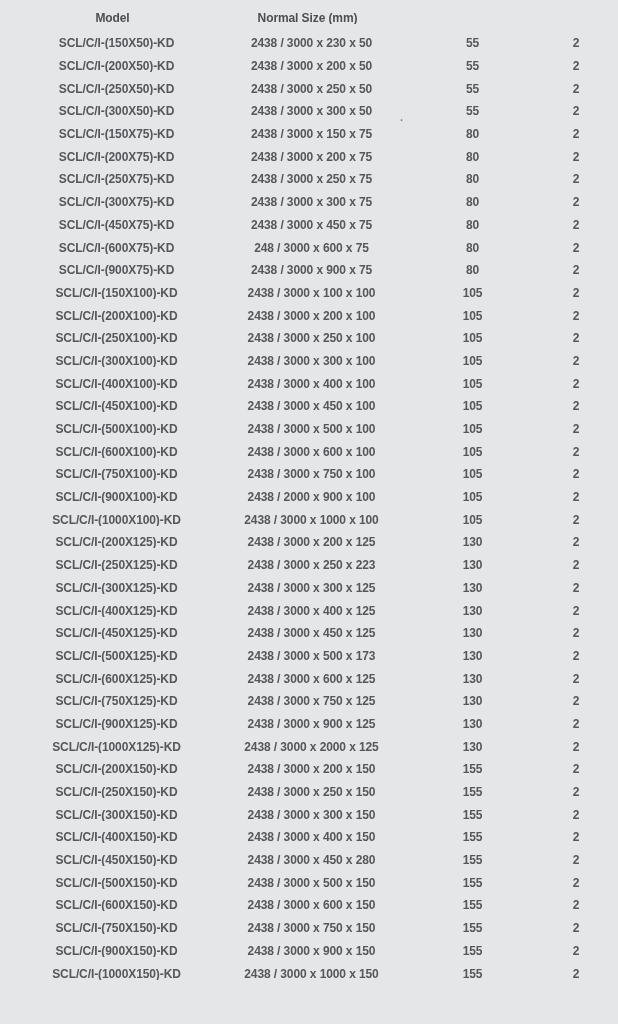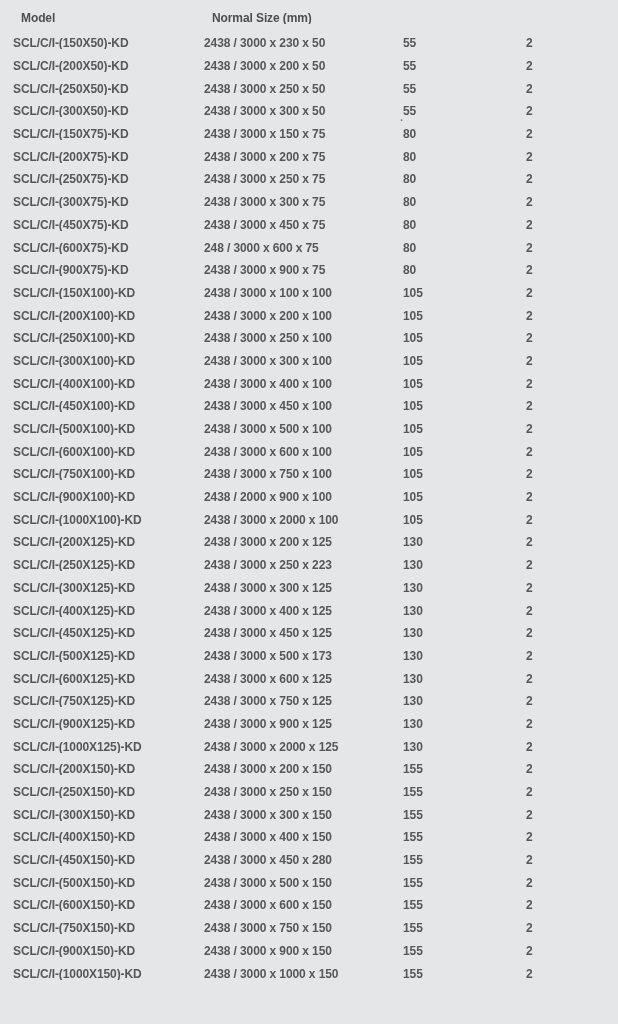--- a/index.html
+++ b/index.html
@@ -16,38 +16,40 @@
     color: #56575b;
     position: relative;
   }
   .table {
     padding: 4px 0 0 13px;
   }
   .grid-row {
     display: grid;
     grid-template-columns: 191px 199px 123px 1fr;
     align-items: center;
+    text-align: center;
   }
   .thead-group {
     height: 28px;
     color: #4d4e52;
     font-size: 12.5px;
     letter-spacing: -0.1px;
   }
   .thead-group .cell {
     padding-left: 8px;
   }
   .thead-sub {
     height: 26px;
     color: #55565a;
     font-size: 12.3px;
     letter-spacing: -0.1px;
   }
   .tbody .grid-row {
     height: 22.7px;
+    margin-left: 8px;
   }
   .cell {
     white-space: nowrap;
     overflow: hidden;
     font-size: 12px;
     letter-spacing: -0.1px;
     line-height: 1;
   }
   .speck {
     position: absolute;
@@ -214,21 +216,21 @@
 
   <div class="grid-row">
     <div class="cell">SCL/C/I-(900X100)-KD</div>
     <div class="cell">2438 / 2000 x 900 x 100</div>
     <div class="cell">105</div>
     <div class="cell">2</div>
   </div>
 
   <div class="grid-row">
     <div class="cell">SCL/C/I-(1000X100)-KD</div>
-    <div class="cell">2438 / 3000 x 2000 x 100</div>
+    <div class="cell">2438 / 3000 x 1000 x 100</div>
     <div class="cell">105</div>
     <div class="cell">2</div>
   </div>
 
   <div class="grid-row">
     <div class="cell">SCL/C/I-(200X125)-KD</div>
     <div class="cell">2438 / 3000 x 200 x 125</div>
     <div class="cell">130</div>
     <div class="cell">2</div>
   </div>

